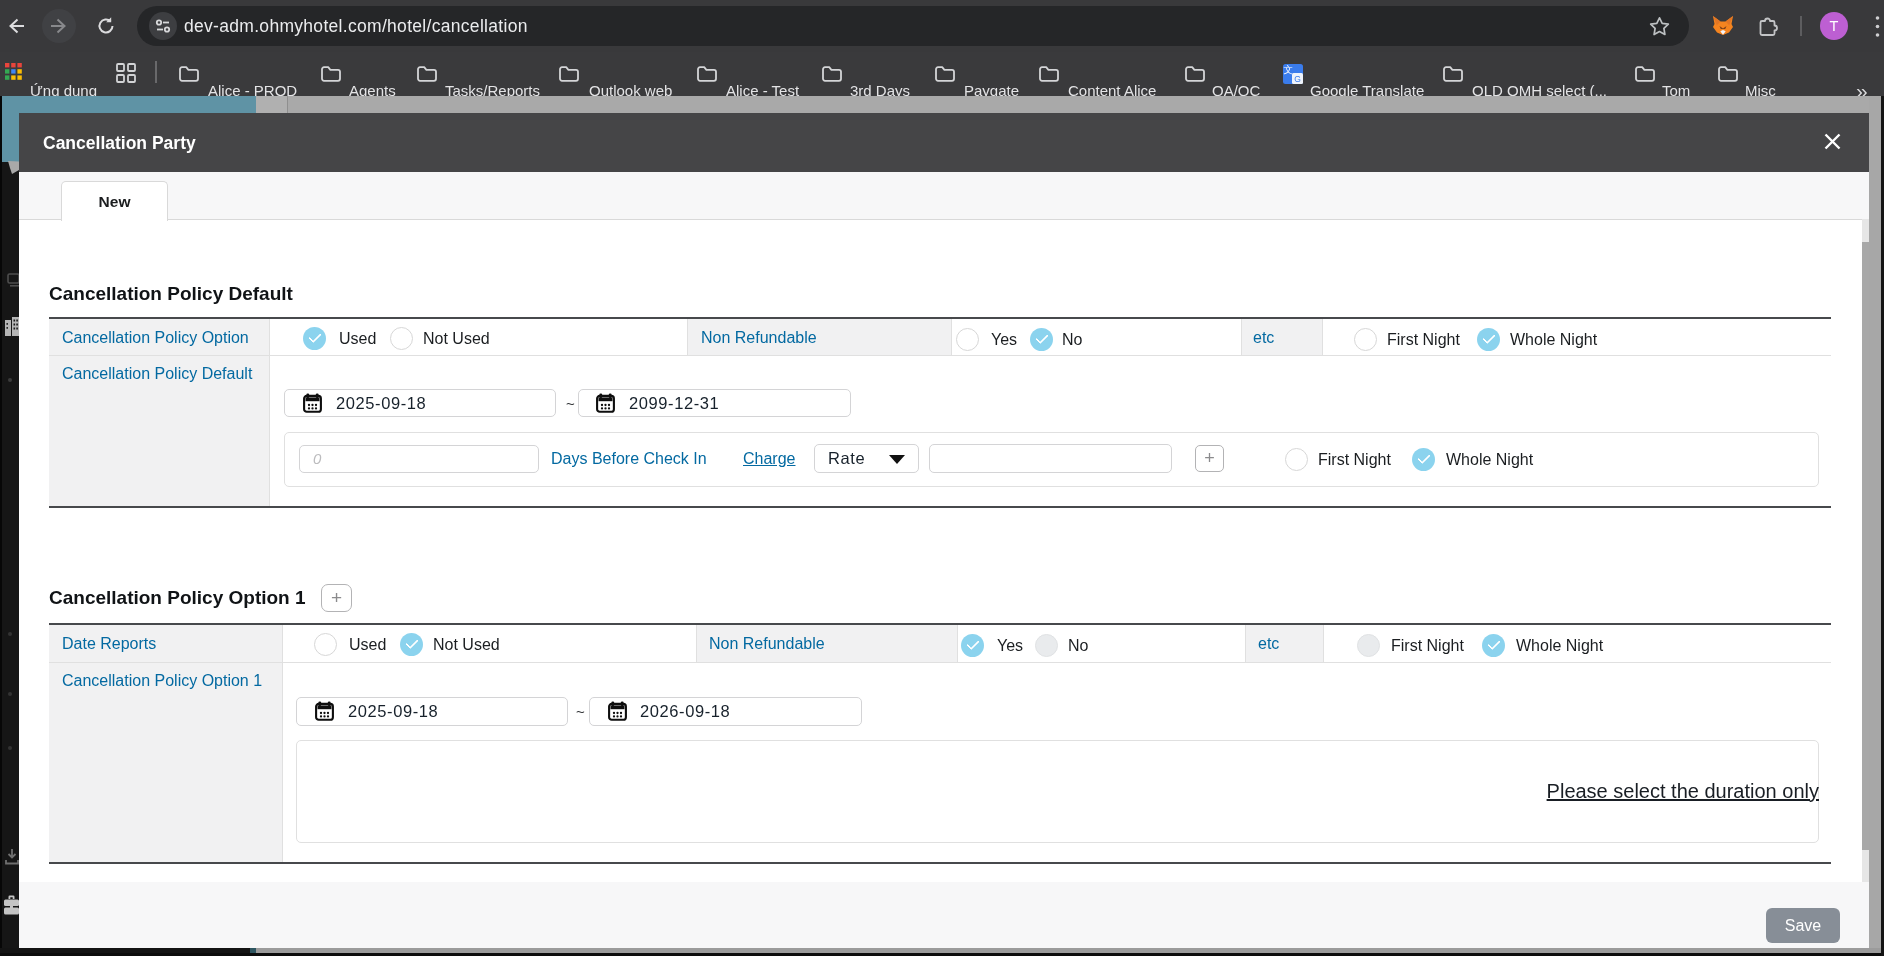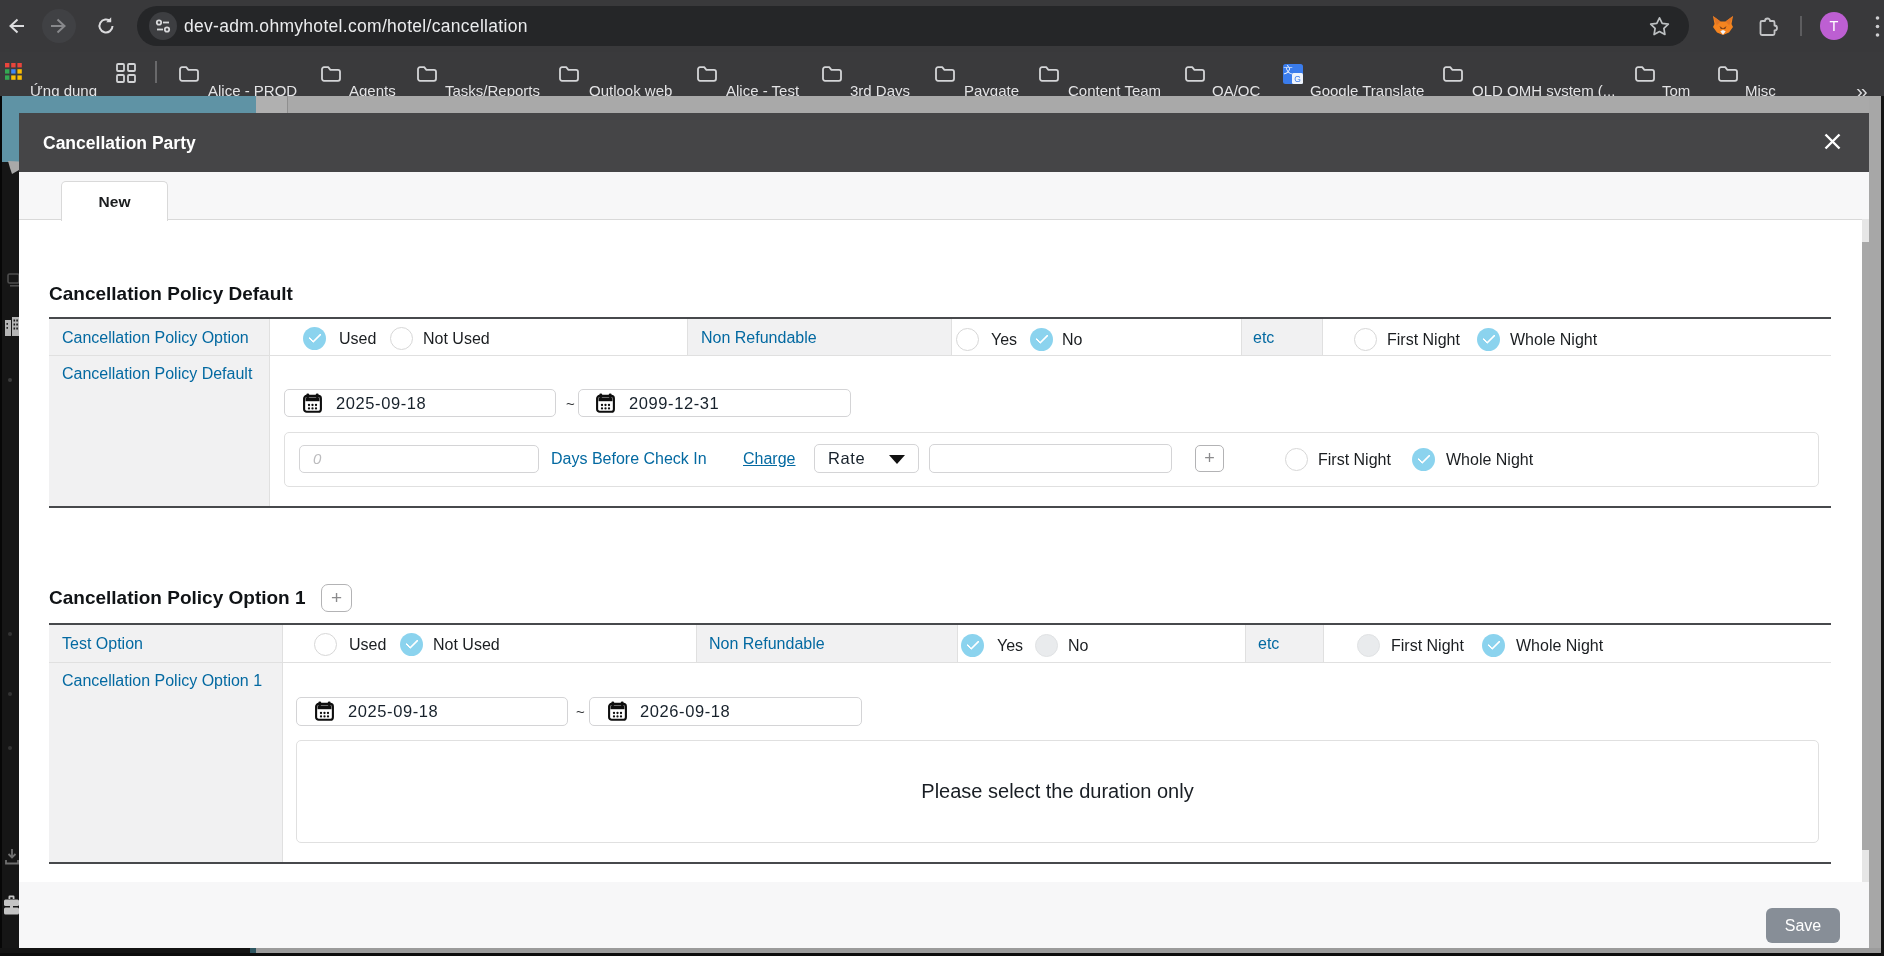--- a/index.html
+++ b/index.html
@@ -149,36 +149,36 @@
       <path d="M1 3.2 a2 2 0 0 1 2 -2 h4.2 l2.2 2.6 h7.6 a2 2 0 0 1 2 2 v7 a2 2 0 0 1 -2 2 h-14 a2 2 0 0 1 -2 -2 Z" fill="none" stroke="#d4d5d7" stroke-width="1.8" stroke-linejoin="round"></path>
     </svg>
   <div class="bm" style="left:850px">3rd Days</div>
   <svg class="ab" style="left:935px;top:13.5px" width="20" height="16" viewBox="0 0 20 16">
       <path d="M1 3.2 a2 2 0 0 1 2 -2 h4.2 l2.2 2.6 h7.6 a2 2 0 0 1 2 2 v7 a2 2 0 0 1 -2 2 h-14 a2 2 0 0 1 -2 -2 Z" fill="none" stroke="#d4d5d7" stroke-width="1.8" stroke-linejoin="round"></path>
     </svg>
   <div class="bm" style="left:964px">Paygate</div>
   <svg class="ab" style="left:1039px;top:13.5px" width="20" height="16" viewBox="0 0 20 16">
       <path d="M1 3.2 a2 2 0 0 1 2 -2 h4.2 l2.2 2.6 h7.6 a2 2 0 0 1 2 2 v7 a2 2 0 0 1 -2 2 h-14 a2 2 0 0 1 -2 -2 Z" fill="none" stroke="#d4d5d7" stroke-width="1.8" stroke-linejoin="round"></path>
     </svg>
-  <div class="bm" style="left:1068px">Content Team</div>
+  <div class="bm" style="left:1068px">Content Alice</div>
   <svg class="ab" style="left:1185px;top:13.5px" width="20" height="16" viewBox="0 0 20 16">
       <path d="M1 3.2 a2 2 0 0 1 2 -2 h4.2 l2.2 2.6 h7.6 a2 2 0 0 1 2 2 v7 a2 2 0 0 1 -2 2 h-14 a2 2 0 0 1 -2 -2 Z" fill="none" stroke="#d4d5d7" stroke-width="1.8" stroke-linejoin="round"></path>
     </svg>
   <div class="bm" style="left:1212px">QA/QC</div>
   <svg class="ab" style="left:1283px;top:12px" width="20" height="20" viewBox="0 0 20 20">
       <rect x="0" y="0" width="20" height="20" rx="2.5" fill="#3a7cec"></rect>
       <rect x="9" y="9" width="11" height="11" rx="1.5" fill="#eef3fb"></rect>
       <text x="5.2" y="9.4" font-size="9.5" fill="#fff" text-anchor="middle" font-family="Liberation Sans">文</text>
       <text x="14.6" y="17.6" font-size="8.5" fill="#3a7cec" text-anchor="middle" font-family="Liberation Sans">G</text>
     </svg>
   <div class="bm" style="left:1310px">Google Translate</div>
   <svg class="ab" style="left:1443px;top:13.5px" width="20" height="16" viewBox="0 0 20 16">
       <path d="M1 3.2 a2 2 0 0 1 2 -2 h4.2 l2.2 2.6 h7.6 a2 2 0 0 1 2 2 v7 a2 2 0 0 1 -2 2 h-14 a2 2 0 0 1 -2 -2 Z" fill="none" stroke="#d4d5d7" stroke-width="1.8" stroke-linejoin="round"></path>
     </svg>
-  <div class="bm" style="left:1472px">OLD OMH system (...</div>
+  <div class="bm" style="left:1472px">OLD OMH select (...</div>
   <svg class="ab" style="left:1635px;top:13.5px" width="20" height="16" viewBox="0 0 20 16">
       <path d="M1 3.2 a2 2 0 0 1 2 -2 h4.2 l2.2 2.6 h7.6 a2 2 0 0 1 2 2 v7 a2 2 0 0 1 -2 2 h-14 a2 2 0 0 1 -2 -2 Z" fill="none" stroke="#d4d5d7" stroke-width="1.8" stroke-linejoin="round"></path>
     </svg>
   <div class="bm" style="left:1662px">Tom</div>
   <svg class="ab" style="left:1718px;top:13.5px" width="20" height="16" viewBox="0 0 20 16">
       <path d="M1 3.2 a2 2 0 0 1 2 -2 h4.2 l2.2 2.6 h7.6 a2 2 0 0 1 2 2 v7 a2 2 0 0 1 -2 2 h-14 a2 2 0 0 1 -2 -2 Z" fill="none" stroke="#d4d5d7" stroke-width="1.8" stroke-linejoin="round"></path>
     </svg>
   <div class="bm" style="left:1745px">Misc</div>
   <div class="bm" style="left:1856px;font-size:21px;color:#d9d9db">»</div>
 </div>
@@ -327,21 +327,21 @@
 <div class="cell-grey" style="left:49px;top:625px;width:233px;height:37px"></div>
 <div class="cell-grey" style="left:49px;top:663px;width:233px;height:199px"></div>
 <div class="cell-grey" style="left:696px;top:625px;width:261px;height:37px"></div>
 <div class="cell-grey" style="left:1245px;top:625px;width:78px;height:37px"></div>
 <div class="bline" style="left:49px;top:662px;width:1782px;height:1px"></div>
 <div class="bline" style="left:282px;top:625px;width:1px;height:237px"></div>
 <div class="bline" style="left:696px;top:625px;width:1px;height:37px"></div>
 <div class="bline" style="left:957px;top:625px;width:1px;height:37px"></div>
 <div class="bline" style="left:1245px;top:625px;width:1px;height:37px"></div>
 <div class="bline" style="left:1323px;top:625px;width:1px;height:37px"></div>
-<div class="lbl" style="left:62px;top:644px;transform:translateY(-50%);">Test Option</div>
+<div class="lbl" style="left:62px;top:644px;transform:translateY(-50%);">Date Reports</div>
 <div class="radio r-un" style="left:325px;top:644px"></div>
 <div class="rtext" style="left:349px;top:644px">Used</div>
 <div class="radio r-sel" style="left:411px;top:644px"></div>
 <div class="rtext" style="left:433px;top:644px">Not Used</div>
 <div class="lbl" style="left:709px;top:644px;transform:translateY(-50%);">Non Refundable</div>
 <div class="radio r-sel" style="left:972px;top:645px"></div>
 <div class="rtext" style="left:997px;top:645px">Yes</div>
 <div class="radio r-dis" style="left:1046px;top:645px"></div>
 <div class="rtext" style="left:1068px;top:645px">No</div>
 <div class="lbl" style="left:1258px;top:644px;transform:translateY(-50%);">etc</div>
@@ -377,18 +377,18 @@
         <circle cx="6" cy="12" r="1.15"></circle>
         <circle cx="9.5" cy="12" r="1.15"></circle>
         <circle cx="13" cy="12" r="1.15"></circle>
         <circle cx="6" cy="15.4" r="1.15"></circle>
         <circle cx="9.5" cy="15.4" r="1.15"></circle>
         <circle cx="13" cy="15.4" r="1.15"></circle>
       </g>
     </svg>
 <div class="dtext" style="left:640px;top:697px;line-height:29px">2026-09-18</div>
 <div class="box" style="left:296px;top:740px;width:1523px;height:103px"></div>
-<div class="ab" style="left:296px;top:740px;width:1523px;height:103px;line-height:103px;text-align:center;font-size:20px;color:#191e24;">Please select the duration only</div>
+<div class="ab" style="left:296px;top:740px;width:1523px;height:103px;line-height:103px;text-align:right;font-size:20px;color:#191e24;text-decoration:underline;">Please select the duration only</div>
 </div>
 <div id="mscroll-track"></div>
 <div id="mscroll-thumb"></div>
 <div id="mfoot"></div>
 <div id="savebtn">Save</div>
 
 </body></html>

